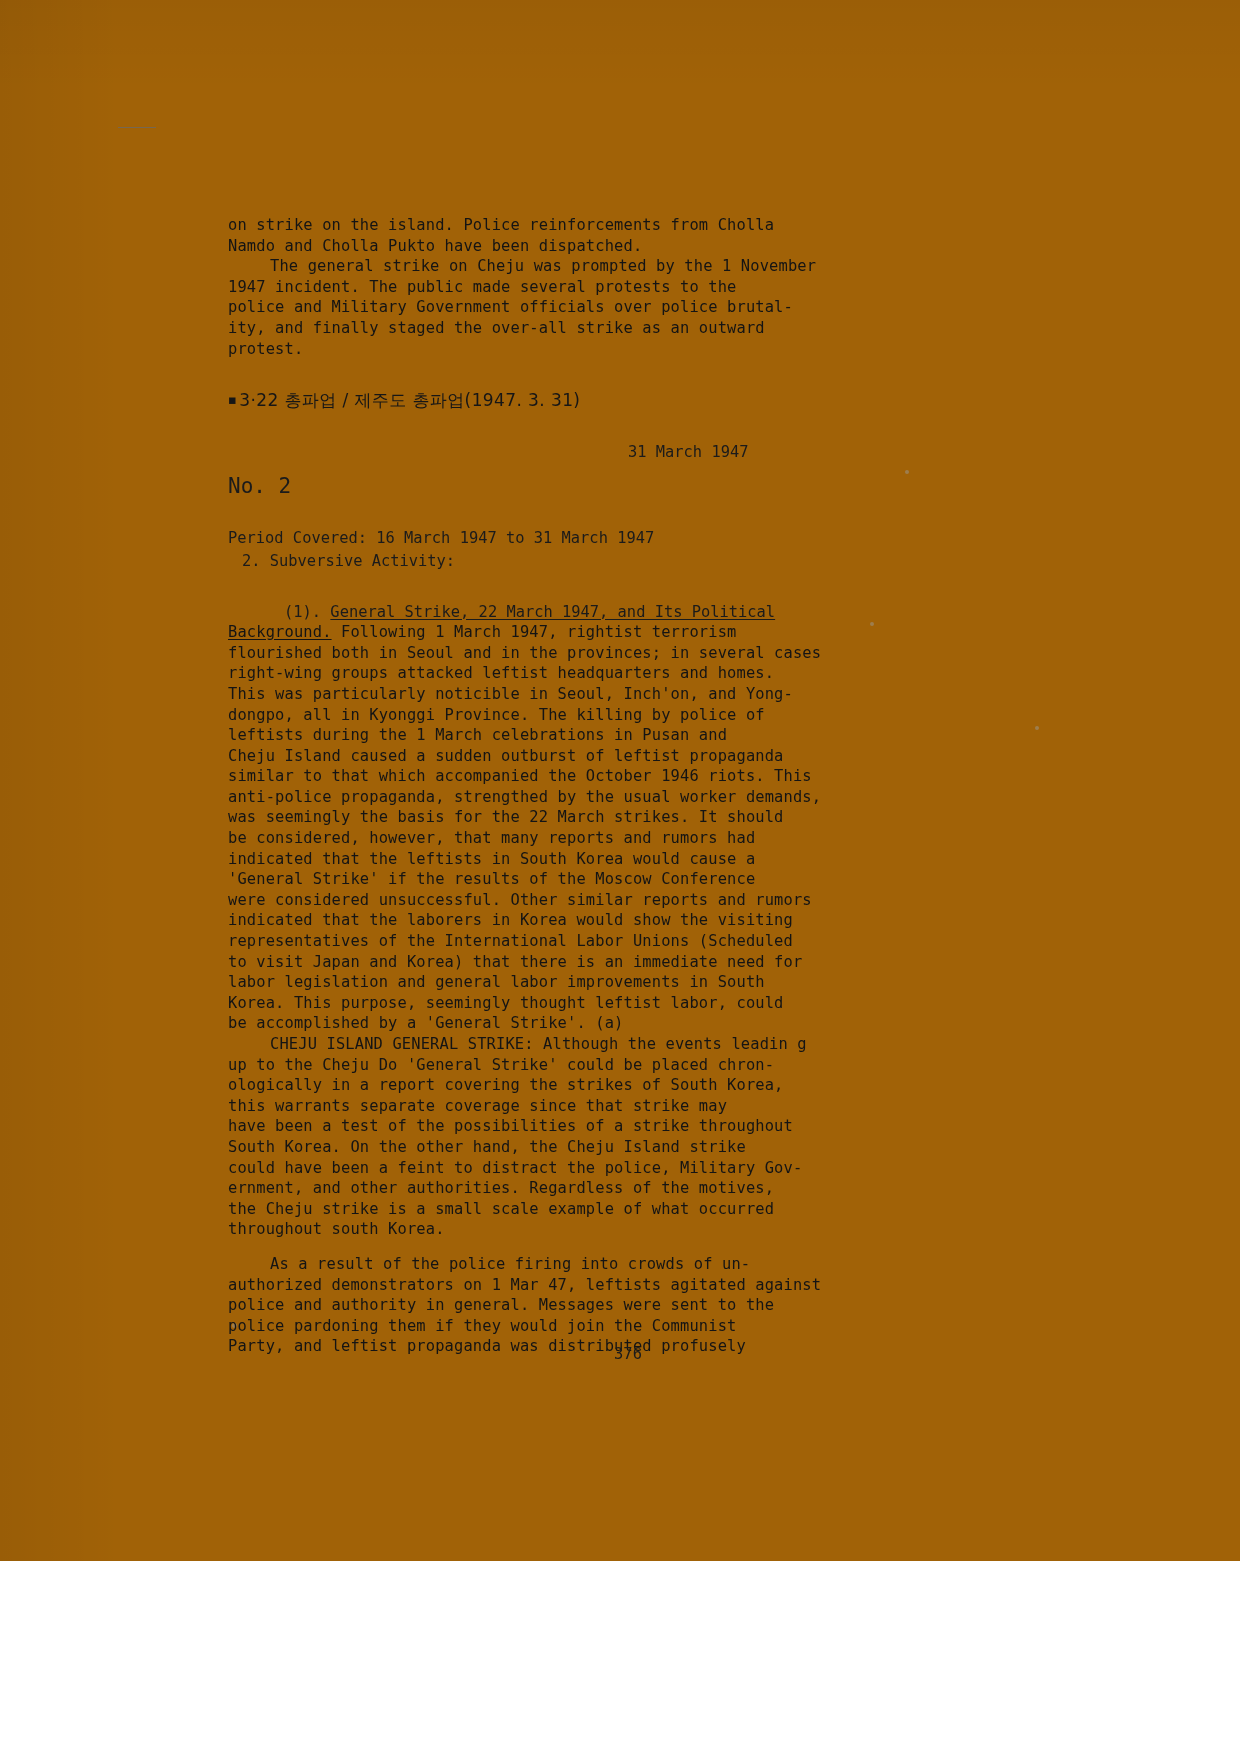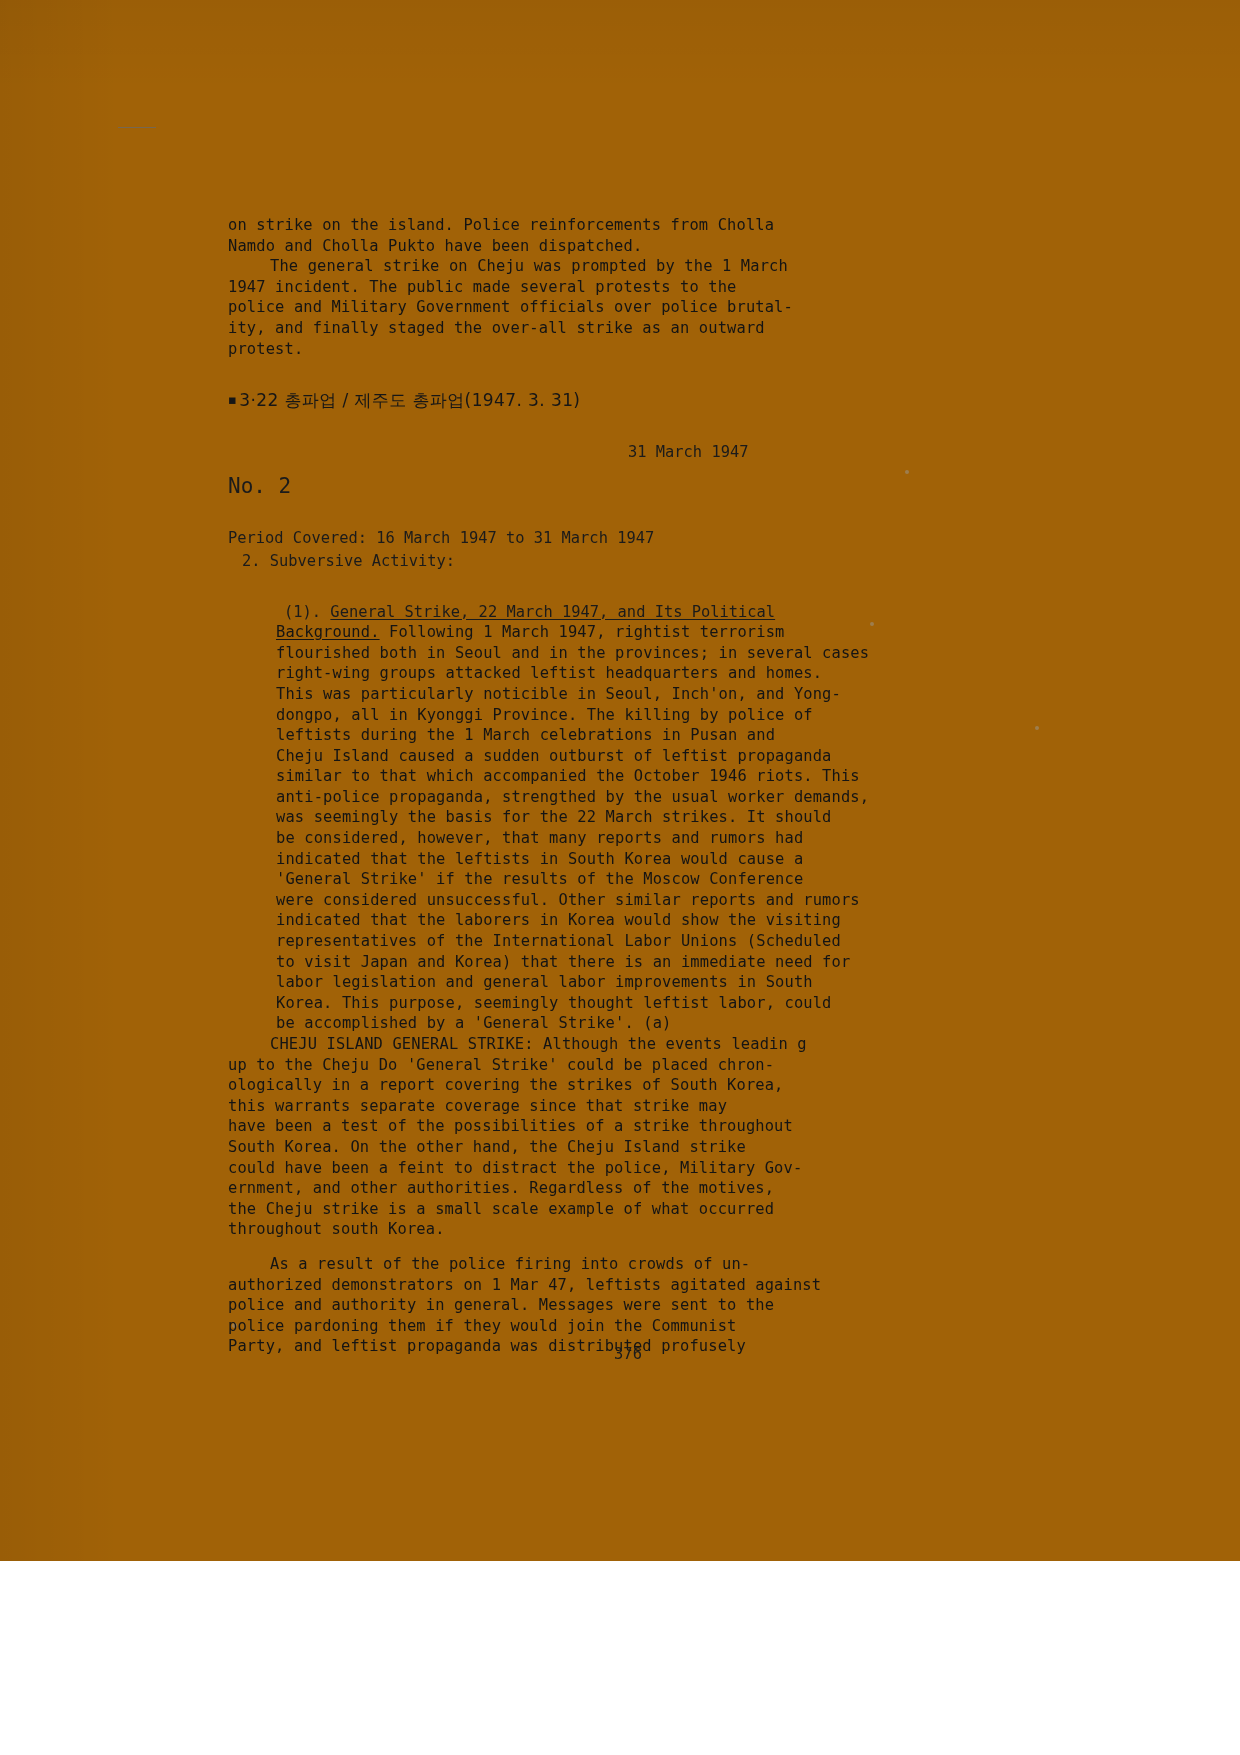--- a/index.html
+++ b/index.html
@@ -104,21 +104,20 @@
     font-size: 15.4px;
     line-height: 20.6px;
     text-indent: 56px;
   }
   .u {
     text-decoration: underline;
     text-underline-offset: 2px;
   }
   .body-para {
     margin-top: 0;
-    margin-left: 48px;
   }
   .page-number {
     position: absolute;
     left: 8px;
     top: 1345px;
     width: 1240px;
     text-align: center;
     font-size: 15.4px;
     color: #1b1b1b;
   }
@@ -141,21 +140,21 @@
 
   <div class="speck" style="left:232px; top:1323px; width:5px; height:5px;"></div>
   <div class="speck" style="left:905px; top:470px; width:4px; height:4px;"></div>
   <div class="speck" style="left:870px; top:622px; width:4px; height:4px;"></div>
   <div class="speck" style="left:1035px; top:726px; width:4px; height:4px;"></div>
 
   <div class="content">
 
     <p>on strike on the island. Police reinforcements from Cholla
 Namdo and Cholla Pukto have been dispatched.</p>
-    <p class="indent">The general strike on Cheju was prompted by the 1 March
+    <p class="indent">The general strike on Cheju was prompted by the 1 November
 1947 incident. The public made several protests to the
 police and Military Government officials over police brutal-
 ity, and finally staged the over-all strike as an outward
 protest.</p>
 
     <div class="korean-line">
       <span class="bullet">▪</span><span>3·22 총파업 / 제주도 총파업(1947. 3. 31)</span>
     </div>
 
     <div class="date-line">31 March 1947</div>

